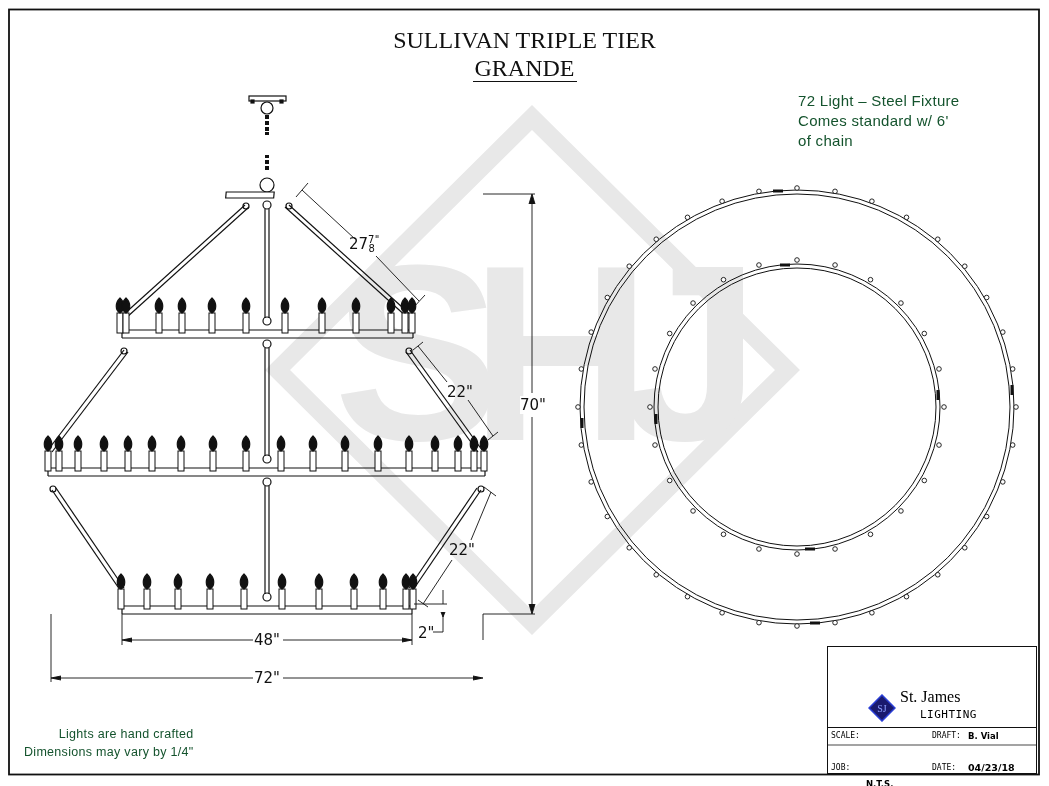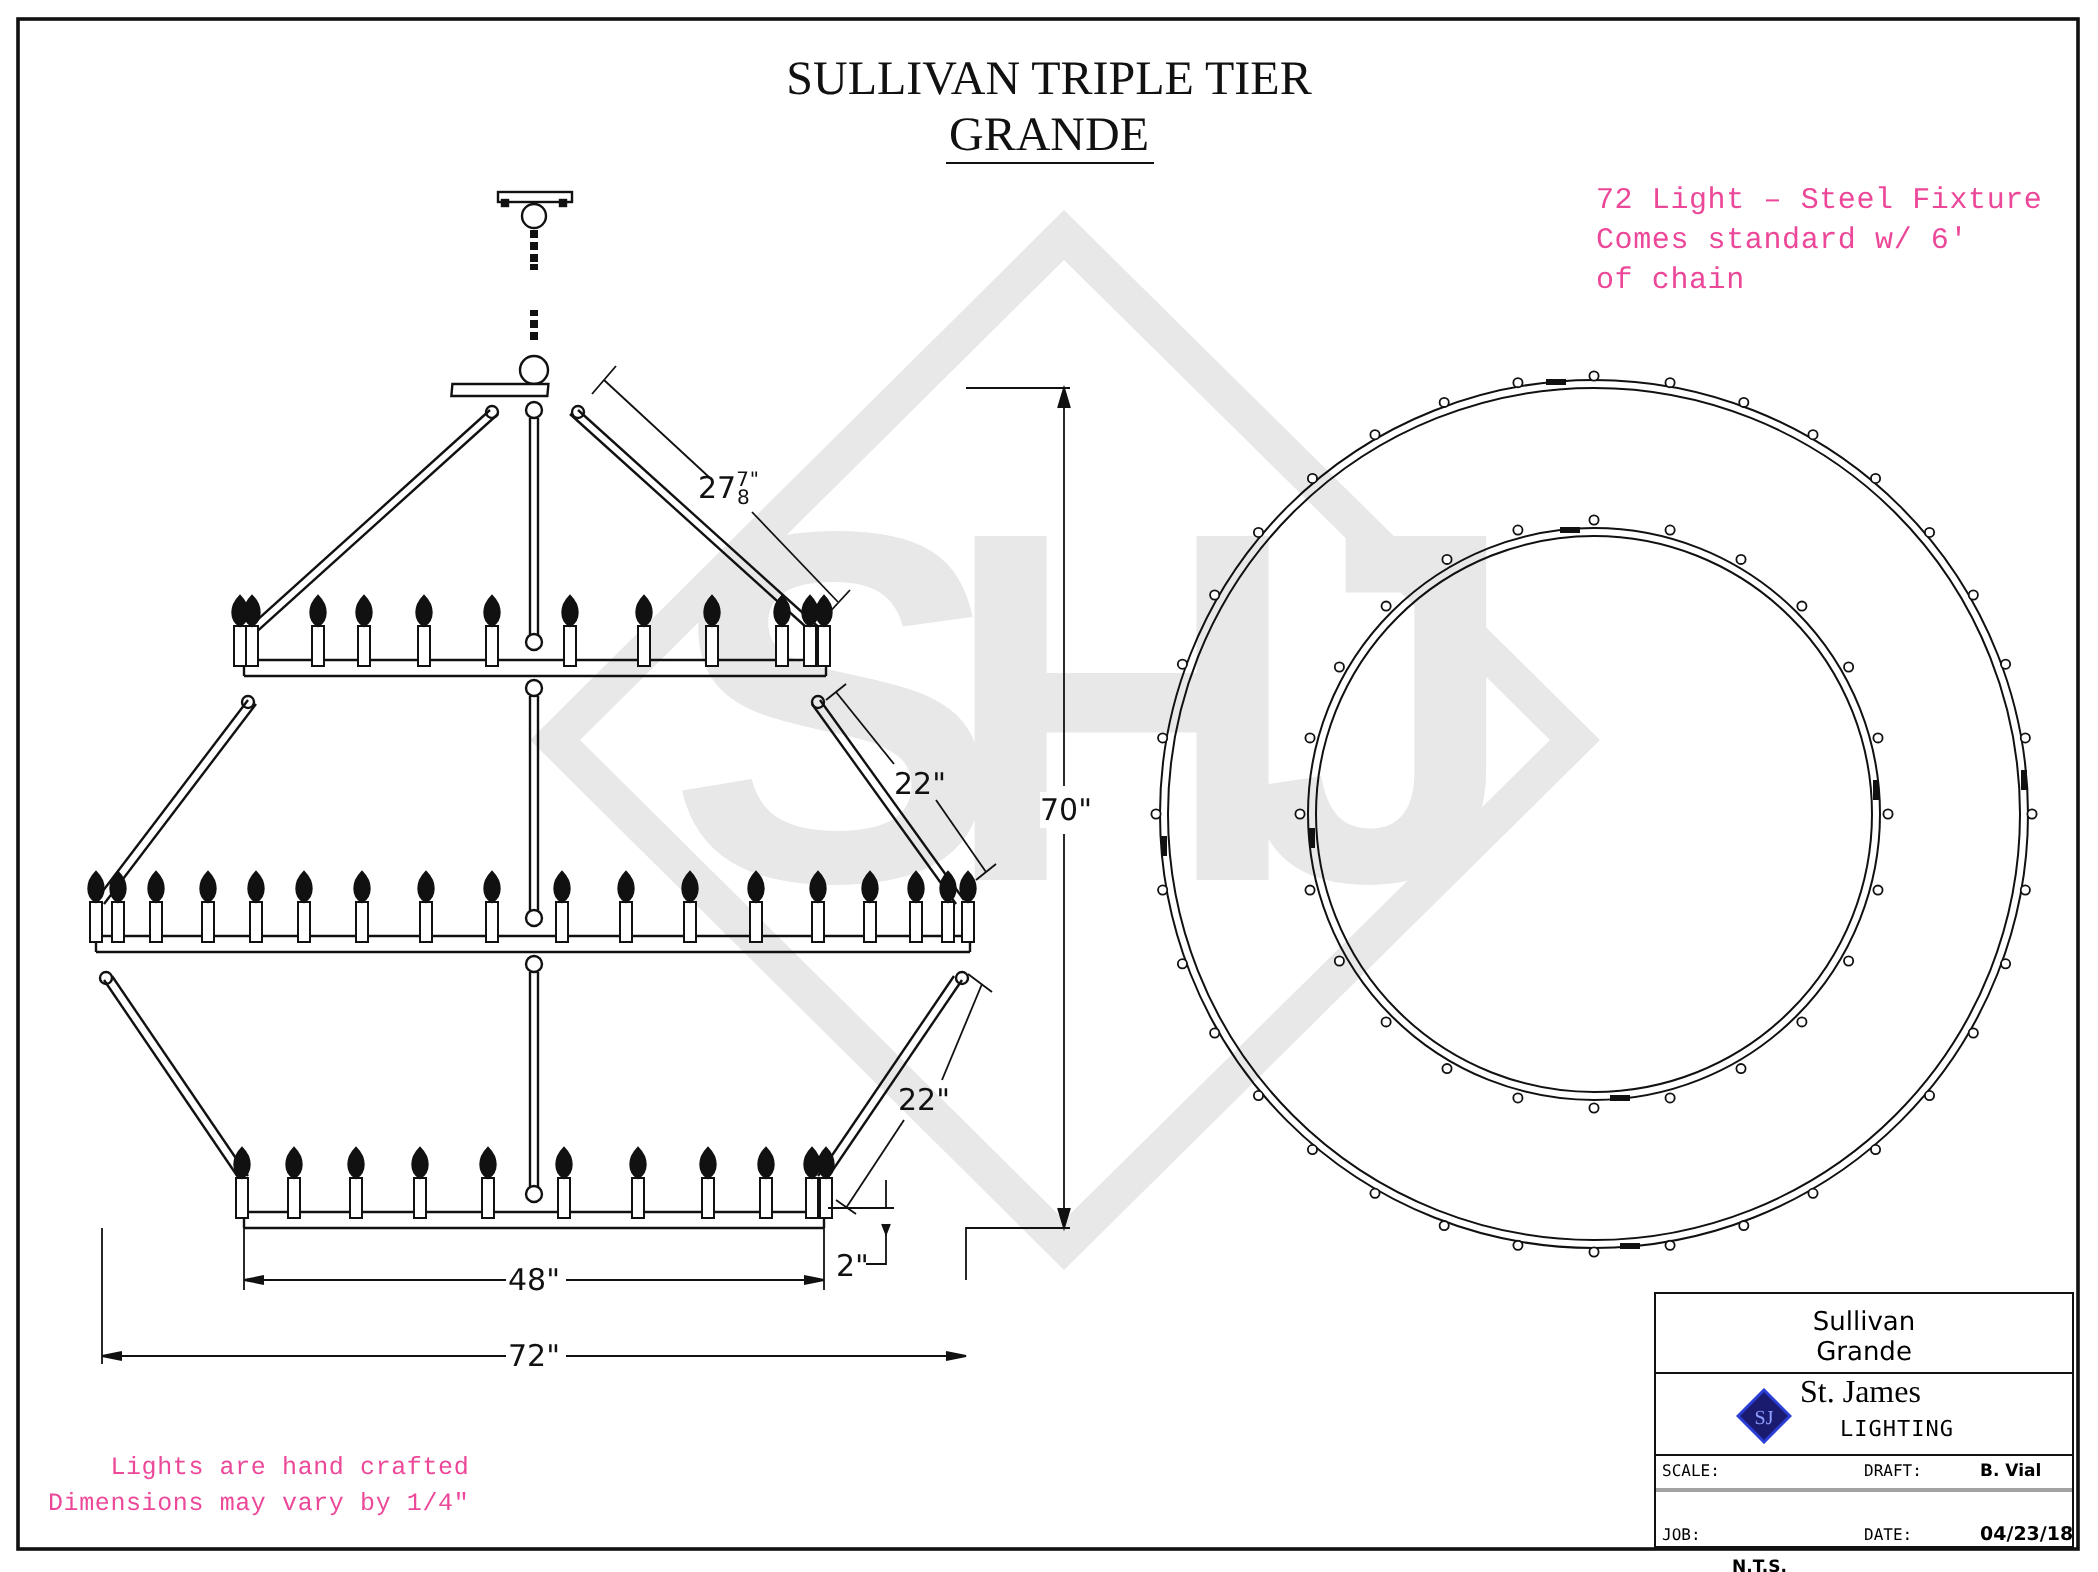--- a/index.html
+++ b/index.html
@@ -6,21 +6,21 @@
   body { width: 1049px; height: 786px; position: relative; overflow: hidden; font-family: "DejaVu Sans", sans-serif; }
   #sheet { position: absolute; left: 0; top: 0; width: 1049px; height: 786px; }
   .title {
     position: absolute; left: 0; width: 1049px; text-align: center;
     font-family: "Liberation Serif", serif; font-size: 24px; color: #111; letter-spacing: 0px;
   }
   .title.l1 { top: 27px; }
   .title.l2 { top: 55px; }
   .title.l2 span { border-bottom: 1.5px solid #111; padding: 0 2px; }
   .note {
-    position: absolute; font-family: Liberation Mono, monospace; color: #ec4899;
+    position: absolute; font-family: Liberation Sans, sans-serif; color: #14532d;
     font-size: 14px; line-height: 20px; white-space: pre; letter-spacing: 0.3px;
   }
   .note.spec { left: 798px; top: 91px; font-size: 15px; }
   .note.foot { left: 24px; top: 725px; font-size: 12.5px; line-height: 18px; text-align: right; }
   .dim { position: absolute; font-family: "DejaVu Sans", sans-serif; font-size: 14px; color: #111; background: transparent; }
   
   #titleblock {
     position: absolute; left: 827px; top: 646px; width: 210px; height: 128px;
     border: 1.5px solid #111; box-sizing: border-box; background: #fff;
   }
@@ -28,21 +28,21 @@
              text-align: center; font-family: "DejaVu Sans", sans-serif; font-size: 13px; line-height: 15px; padding-top: 7px; box-sizing: border-box; }
   .tb-brand { position: absolute; left: 0; top: 40px; width: 100%; height: 40px; border-bottom: 1.5px solid #111; }
   .tb-brand .logo { position: absolute; left: 40px; top: 7px; }
   .tb-brand .brand1 { position: absolute; left: 72px; top: 1px; font-family: "Liberation Serif", serif; font-size: 16px; }
   .tb-brand .brand2 { position: absolute; left: 92px; top: 21px; font-family: "DejaVu Sans Mono", monospace; font-size: 11px; letter-spacing: 0.5px; }
   .tb-row { position: absolute; left: 0; width: 100%; height: 16px; border-bottom: 2px solid #a3a3a3;
             font-family: "DejaVu Sans", sans-serif; font-size: 8.5px; line-height: 16px; }
   .tb-row:last-child { border-bottom: none; }
   .tb-row .k { position: absolute; font-family: "DejaVu Sans Mono", monospace; font-size: 8px; }
   .tb-row .v { position: absolute; font-weight: bold; }
-  .k1 { left: 3px; } .v1 { left: 38px; margin-top: 48px; } .k2 { left: 104px; } .v2 { left: 162px; }
+  .k1 { left: 3px; } .v1 { left: 38px; margin-top: 48px; } .k2 { left: 104px; } .v2 { left: 140px; }
 </style>
 </head>
 <body>
 
 <div id="sheet">
 
   <svg id="art" width="1049" height="786" viewBox="0 0 1049 786" xmlns="http://www.w3.org/2000/svg" style="position:absolute;left:0;top:0;">
 
     <rect x="9" y="9.5" width="1030" height="765" fill="none" stroke="#111" stroke-width="1.8"></rect>
 
@@ -425,24 +425,20 @@
     <span>27</span><span style="position:relative;top:-6px;font-size:10px;">7</span><span style="position:relative;top:3px;left:-6px;font-size:10px;">8</span><span style="position:relative;top:-6px;left:-6px;font-size:10px;">"</span>
   </div>
   <div class="dim" style="left:447px;top:383px;font-size:15px;">22"</div>
   <div class="dim" style="left:449px;top:541px;font-size:15px;">22"</div>
   <div class="dim" style="left:520px;top:396px;font-size:15px;background:#fff;">70"</div>
   <div class="dim" style="left:254px;top:631px;font-size:15px;">48"</div>
   <div class="dim" style="left:254px;top:669px;font-size:15px;">72"</div>
   <div class="dim" style="left:418px;top:624px;font-size:15px;">2"</div>
 
   <div id="titleblock">
-    <div class="tb-name">
-      <div>Sullivan</div>
-      <div>Grande</div>
-    </div>
     <div class="tb-brand">
       <svg class="logo" width="28" height="28" viewBox="0 0 28 28">
         <path d="M14,1 L27,14 L14,27 L1,14 Z" fill="#1a1a6e" stroke="#2b3fd6" stroke-width="1.5"></path>
         <text x="14" y="18" text-anchor="middle" font-family="Liberation Serif, serif" font-size="10" fill="#8fa0ff">SJ</text>
       </svg>
       <div class="brand1">St. James</div>
       <div class="brand2">LIGHTING</div>
     </div>
     <div class="tb-row" style="top:81px;">
       <span class="k k1">SCALE:</span>

